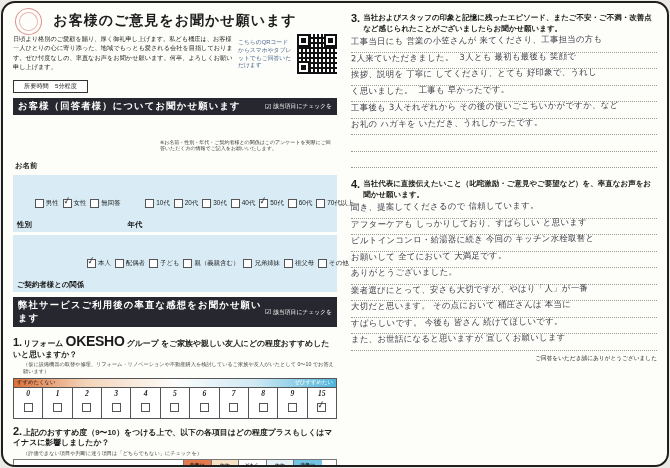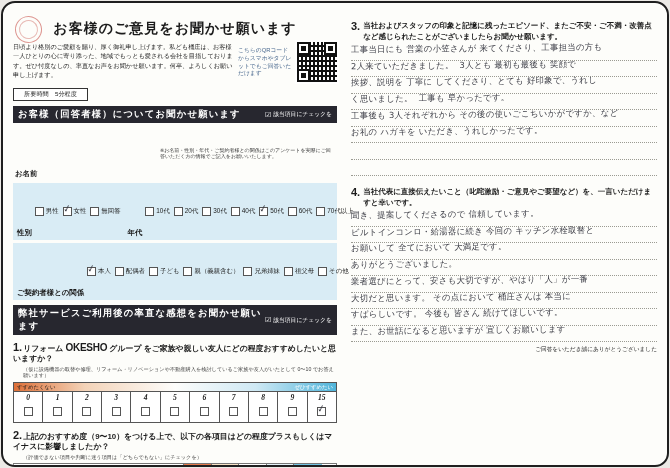--- a/index.html
+++ b/index.html
@@ -1,19 +1,19 @@
 <!DOCTYPE html>
 <html><head>
 <meta charset="utf-8">
 <style>
   html,body{margin:0;padding:0;width:670px;height:468px;background:#eceae6;
     font-family:"Liberation Sans","DejaVu Sans",sans-serif;color:#1c1c1c;}
   .sheet{position:absolute;left:1px;top:1px;right:1px;bottom:1px;background:#fdfdfa;
     border:2px solid #1f1f1f;border-radius:14px;box-sizing:border-box;
-    padding:14px 10px;display:flex;gap:14px;overflow:hidden;}
+    padding:6px 10px;display:flex;gap:14px;overflow:hidden;}
   .col-left{width:324px;flex:none;position:relative;}
   .col-right{flex:1;min-width:0;}
 
   
   .header-row{text-align:center;padding-top:3px;position:relative;}
   .page-title{font-size:14px;font-weight:bold;letter-spacing:1px;}
   .stamp{position:absolute;left:2px;top:-1px;width:25px;height:25px;border-radius:50%;
     border:1.5px solid rgba(195,62,55,.55);transform:rotate(-14deg);}
   .stamp::after{content:"";position:absolute;inset:3px;border-radius:50%;
     border:1px solid rgba(195,62,55,.35);}
@@ -50,21 +50,21 @@
   .opt-label{font-size:6.4px;}
 
   .cb{width:7px;height:7px;background:#fff;border:1px solid #555;position:relative;
     display:inline-block;flex:none;}
   .cb.checked::after{content:"✓";position:absolute;font-size:10px;left:-1px;top:-5px;
     color:#3c3d47;transform:rotate(-12deg);font-weight:bold;}
 
   
   .q{margin-top:5px;font-size:7.9px;font-weight:bold;line-height:1.3;}
   .qnum{font-size:11px;font-weight:bold;margin-right:1px;}
-  .brand{font-size:10px;letter-spacing:-0.3px;}
+  .brand{font-size:14px;letter-spacing:-0.3px;}
   .qsub{font-size:5.2px;color:#444;font-weight:normal;margin:1px 0 3px 10px;}
   .scale-bar{height:9px;margin-top:1px;border:1px solid #555;border-bottom:none;
     background:linear-gradient(90deg,#dd7038,#f3d3b8 22%,#fdfdfb 50%,#cfe9f4 75%,#4fb4da);
     display:flex;justify-content:space-between;align-items:center;
     font-size:5.4px;padding:0 3px;box-sizing:border-box;}
   .scale-bar .sr{color:#fff;}
   .scale-row{display:flex;border:1px solid #555;background:#fff;}
   .s-cell{flex:1;border-right:1px solid #555;text-align:center;padding:1px 0 2px;}
   .s-cell:last-child{border-right:none;}
   .s-num{display:block;font-size:7.6px;font-weight:bold;font-style:italic;
@@ -548,28 +548,31 @@
     <span class="hand"></span>
   </div>
 
   <div class="hand-line">
     <span class="hand"></span>
   </div>
 </div>
 
     <div class="rq q4">
       <span class="rqnum">4.</span>
-      <span>当社代表に直接伝えたいこと（叱咤激励・ご意見やご要望など）を、一言いただけますと幸いです。</span>
+      <span>当社代表に直接伝えたいこと（叱咤激励・ご意見やご要望など）を、率直なお声をお聞かせ願います。</span>
     </div>
     <div class="lines">
 
   <div class="hand-line">
     <span class="hand">聞き、提案してくださるので 信頼しています。</span>
   </div>
 
+  <div class="hand-line">
+    <span class="hand">アフターケアも しっかりしており、すばらしい と思います</span>
+  </div>
 
   <div class="hand-line">
     <span class="hand">ビルトインコンロ・給湯器に続き 今回の キッチン水栓取替と</span>
   </div>
 
   <div class="hand-line">
     <span class="hand">お願いして 全てにおいて 大満足です。</span>
   </div>
 
   <div class="hand-line">

